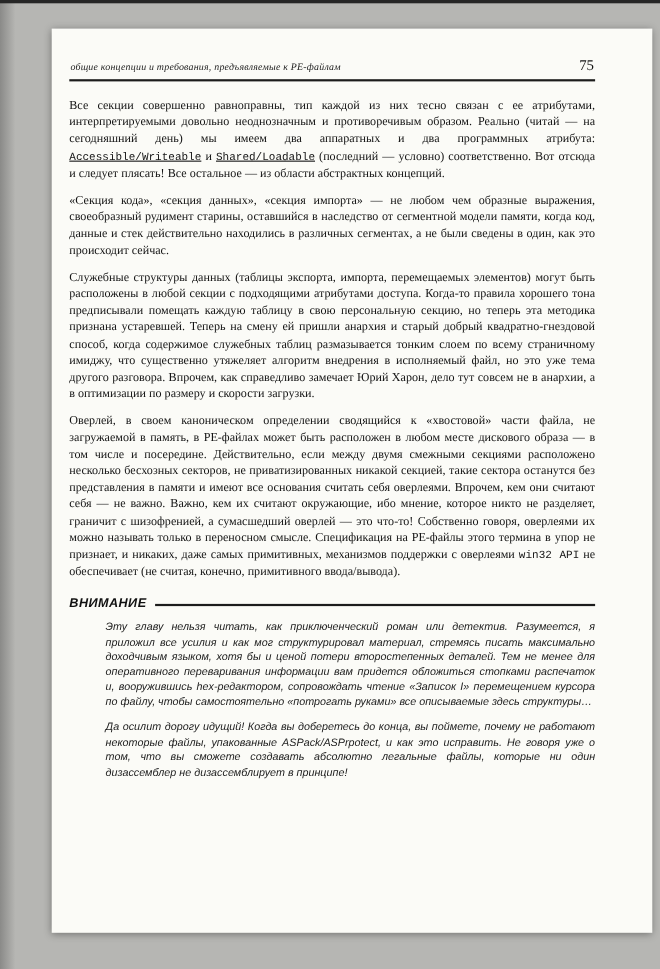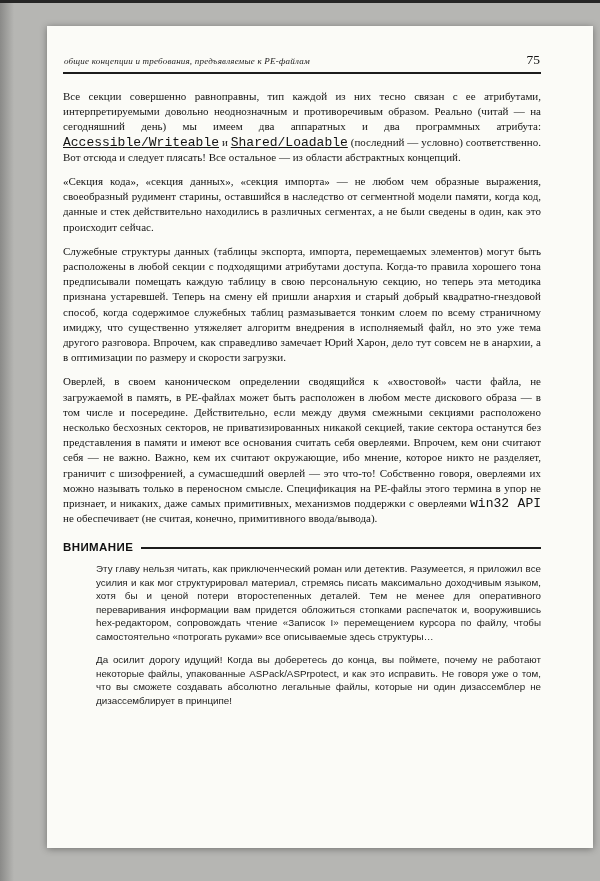--- a/index.html
+++ b/index.html
@@ -18,23 +18,23 @@
     padding:26px 52px 4px 16px; color:#161616;
   }
   .header-row { display:flex; justify-content:space-between; align-items:baseline; padding:0 1px 4px 1px; }
   .running-head { font-style:italic; font-size:9px; letter-spacing:.2px; color:#222; }
   .page-num { font-weight:normal; font-size:13.5px; color:#111; }
   .header-rule { border-top:2px solid #1c1c1c; margin-bottom:15px; }
   .body-para {
     font-size:11px; line-height:15.2px; text-align:justify;
     color:#141414; margin-bottom:9px;
   }
-  .mono { font-family:"Liberation Mono", monospace; font-size:13px; }
+  .mono { font-family:"Liberation Mono", monospace; font-size:10px; }
   .u { text-decoration:underline; }
-  .attention { margin-top:15px; }
+  .attention { margin-top:15px;font-style:italic; }
   .attention-head { display:flex; align-items:center; margin-bottom:9px; }
   .attention-label {
     font-family:"Liberation Sans", sans-serif; font-weight:bold;
     font-size:11.5px; letter-spacing:.4px; color:#111;
   }
   .attention-line { flex:1; border-top:2px solid #1c1c1c; margin-left:8px; margin-top:1px; }
   .note-para {
     font-family:"Liberation Sans", sans-serif;
     font-size:9.8px; line-height:13.5px; text-align:justify;
     color:#1b1b1b; margin:0 0 10px 33px;

